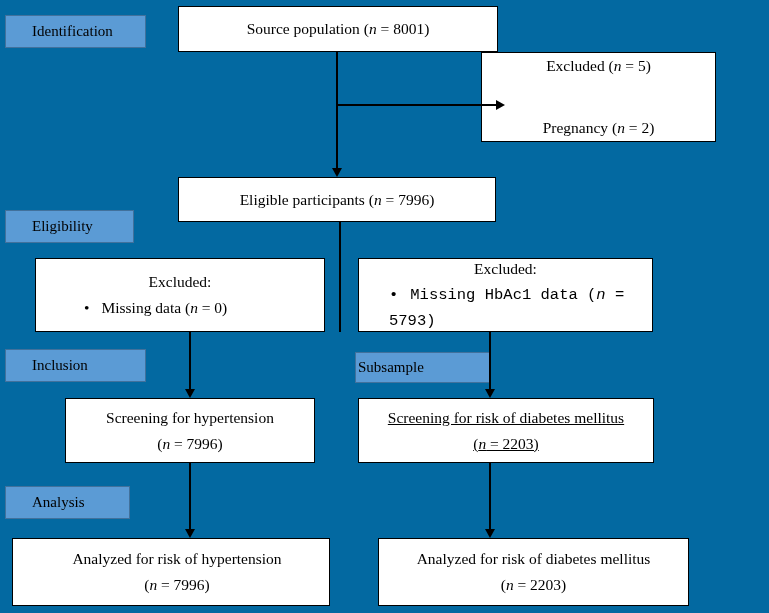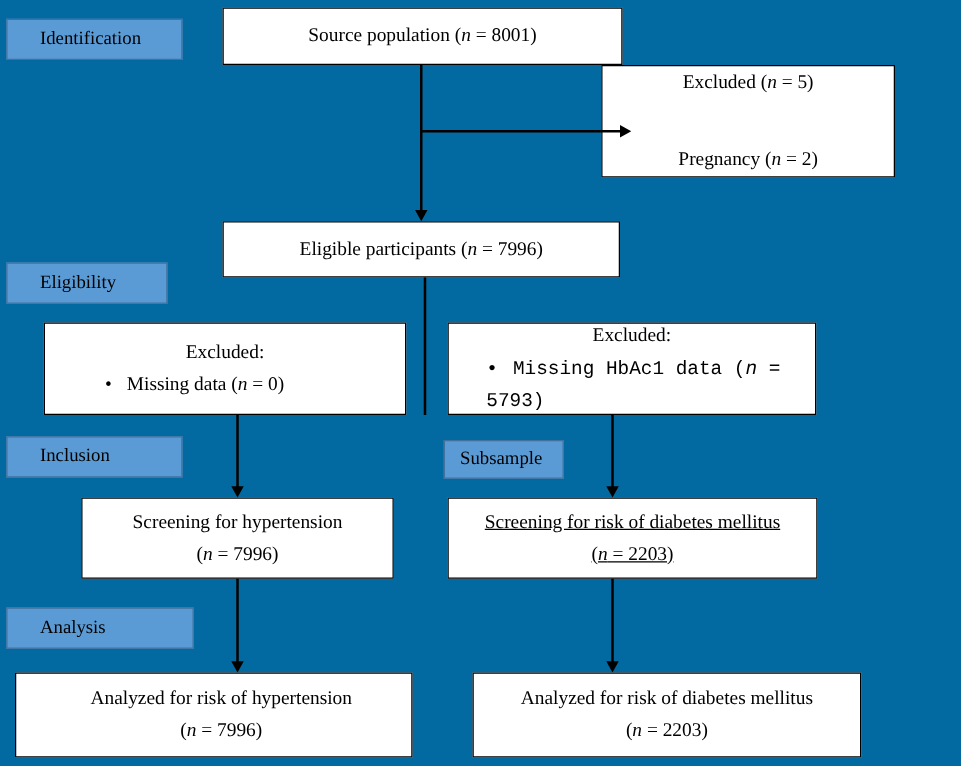--- a/index.html
+++ b/index.html
@@ -62,23 +62,23 @@
 <body>
 
 <div class="canvas">
 
   <div class="stage" style="left:5px; top:15px; width:141px; height:33px;">Identification</div>
 
   <div class="stage" style="left:5px; top:210px; width:129px; height:33px;">Eligibility</div>
 
   <div class="stage" style="left:5px; top:349px; width:141px; height:33px;">Inclusion</div>
 
-  <div class="stage" style="left:355px; top:352px; width:96px; height:31px; padding-left:12px;">Subsample</div>
+  <div class="stage" style="left:355px; top:352px; width:136px; height:31px; padding-left:2px;">Subsample</div>
 
-  <div class="stage" style="left:5px; top:486px; width:150px; height:33px;">Analysis</div>
+  <div class="stage" style="left:5px; top:486px; width:125px; height:33px;">Analysis</div>
 
   <div class="node" style="left:178px; top:6px; width:320px; height:46px;">
     <span class="line">Source population (<i>n</i> = 8001)</span>
   </div>
 
   <div class="node" style="left:481px; top:52px; width:235px; height:90px;gap:36px;">
     <span class="line">Excluded (<i>n</i> = 5)</span>
     <span class="line">Pregnancy (<i>n</i> = 2)</span>
   </div>
 

